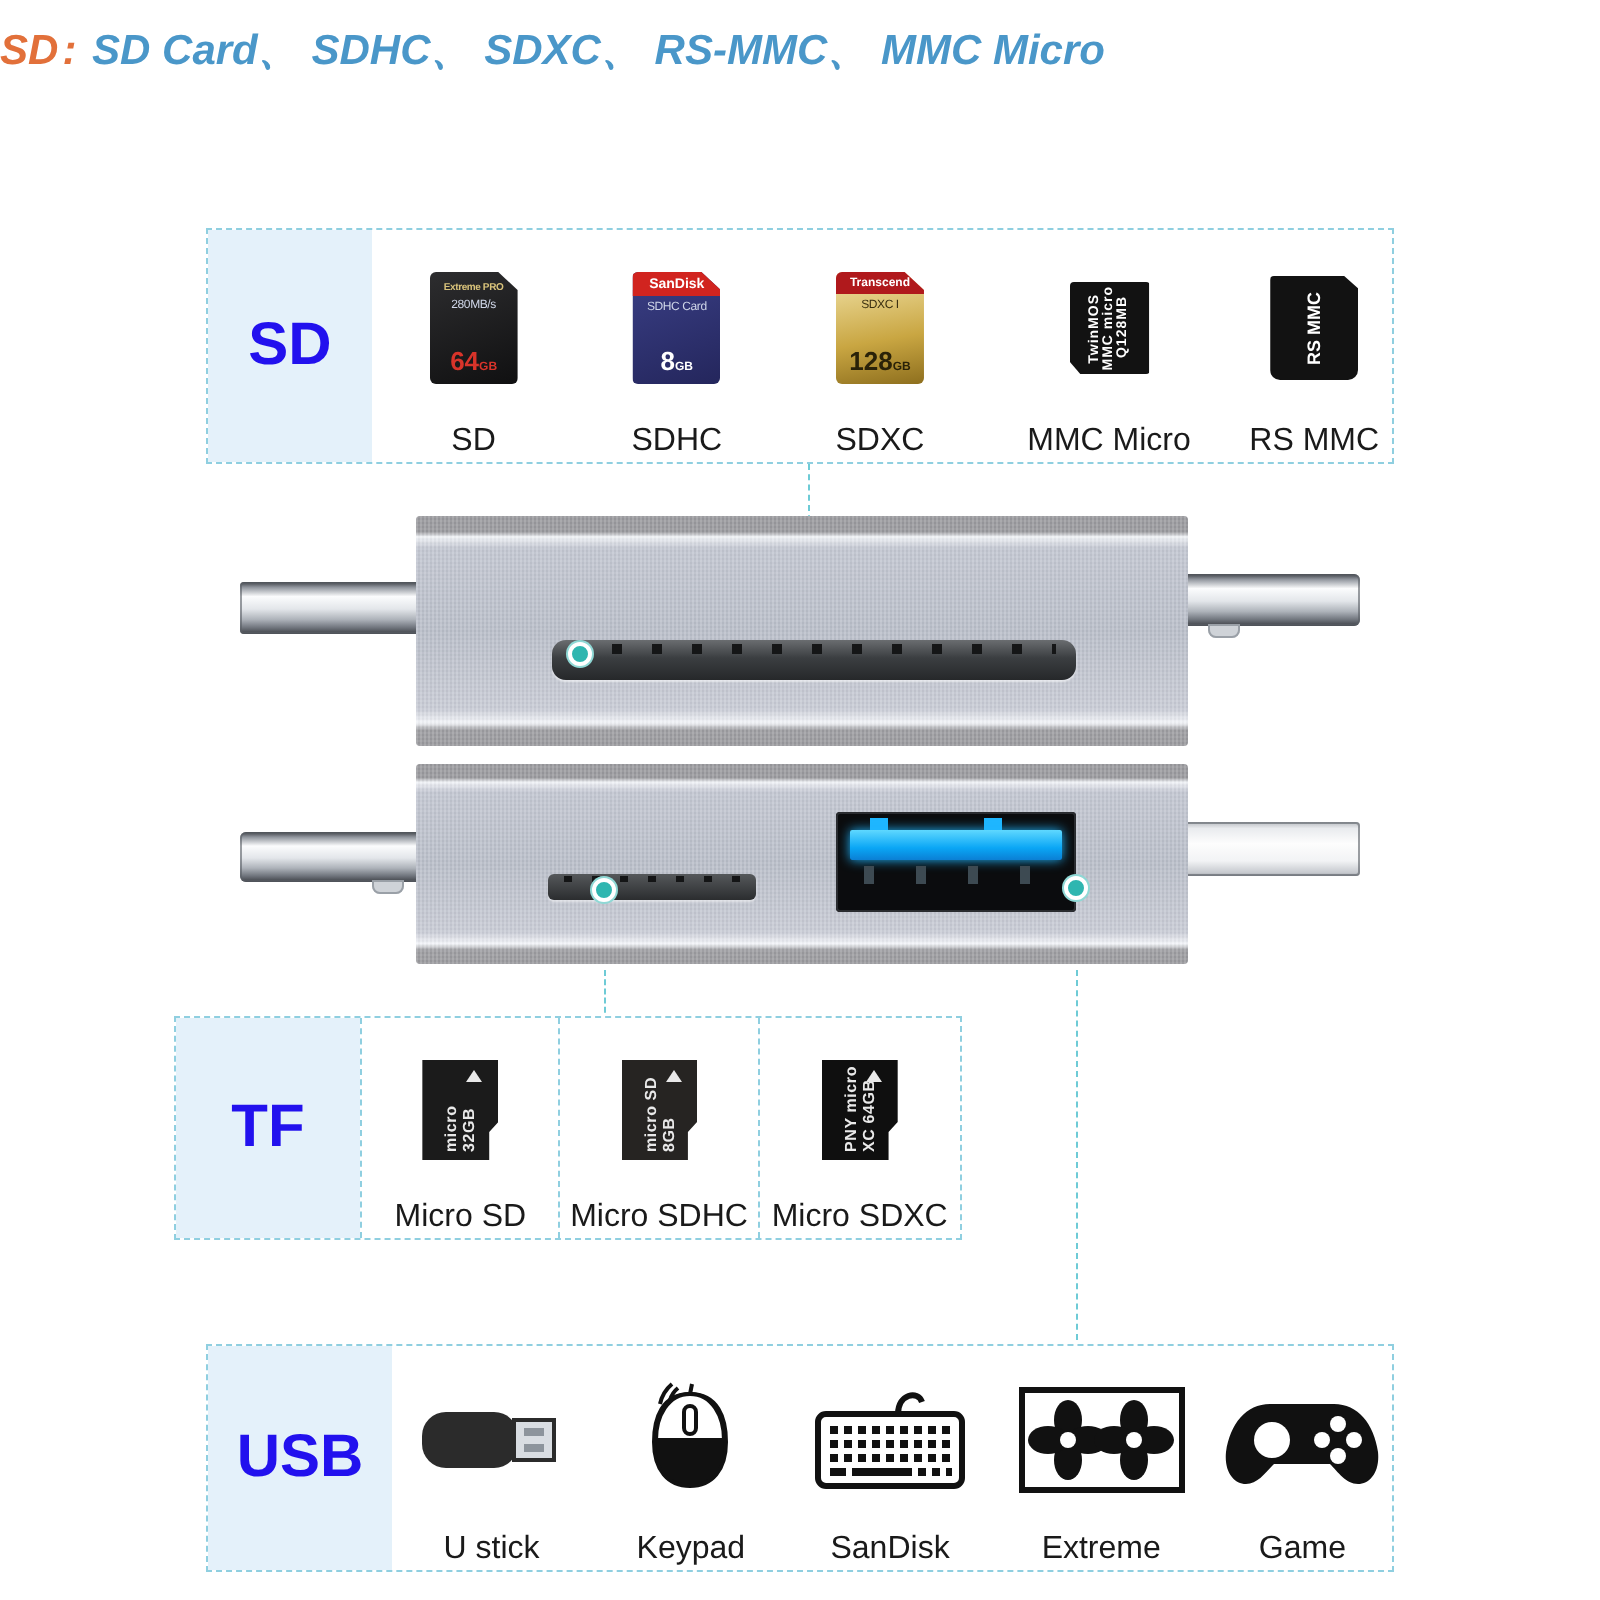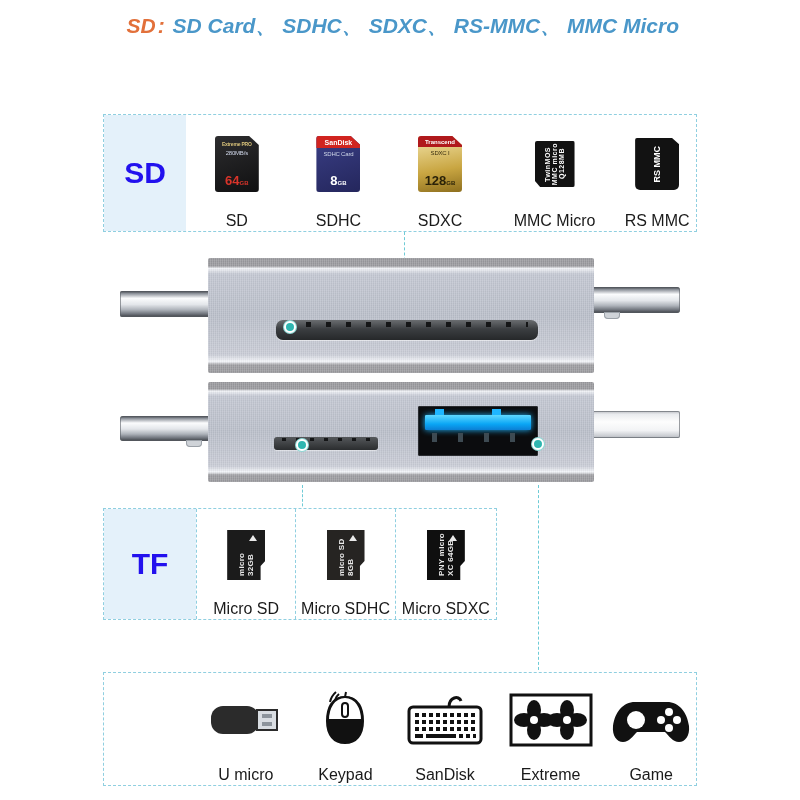--- a/index.html
+++ b/index.html
@@ -4,21 +4,21 @@
 <style>
   html,body{margin:0;padding:0;}
   body{
     width:800px;height:800px;
     background:#ffffff;
     font-family:"Liberation Sans","DejaVu Sans",sans-serif;
     position:relative;overflow:hidden;
   }
 
   
-  .header{position:absolute;left:12px;top:6px;width:667px;text-align:right;}
+  .header{position:absolute;left:0;top:6px;width:667px;text-align:left;}
   .hline{font-style:italic;font-weight:bold;font-size:21px;letter-spacing:0px;line-height:40px;white-space:nowrap;}
   .hline .tag{color:#e2703a;}
   .hline .val{color:#4a97c9;}
   .hline .sep{color:#4a97c9;}
   .hline .colon{color:#e2703a;padding:0 2px;}
 
   
   .sec{position:absolute;border:1px dashed #8fcfe0;background:#ffffff;box-sizing:border-box;}
   .sec .cap{
     position:absolute;left:0;top:0;bottom:0;
@@ -205,21 +205,21 @@
       <div class="pins3"></div>
     </div>
   </div>
   <div class="dot" style="left:176px;top:57px;"></div>
   <div class="dot" style="left:412px;top:56px;"></div>
 </div>
 
 <div class="vline" style="left:302px;top:485px;height:26px;"></div>
 <div class="vline" style="left:538px;top:485px;height:190px;"></div>
 
-<div class="sec" style="left:103px;top:508px;width:394px;height:112px;">
+<div class="sec" style="left:87px;top:508px;width:394px;height:112px;">
   <div class="cap" style="width:92px;font-size:30px;">
     <span>TF</span>
   </div>
   <div class="items" style="left:92px;right:0;">
     <div class="cell" style="width:100px;border-left:1px dashed #8fcfe0;">
       <div class="art">
         <div class="tfcard">
             <div class="tri"></div>
             <span class="vt">micro 32GB</span>
           </div>
@@ -241,32 +241,35 @@
             <div class="tri"></div>
             <span class="vt">PNY micro XC 64GB</span>
           </div>
       </div>
       <div class="lbl">Micro SDXC</div>
     </div>
   </div>
 </div>
 
 <div class="sec" style="left:103px;top:672px;width:594px;height:114px;">
+  <div class="cap" style="width:92px;font-size:30px;">
+    <span>USB</span>
+  </div>
   <div class="items" style="left:92px;right:0;">
 
     <div class="cell" style="width:100px;">
       <div class="art">
         <svg class="ic" width="74" height="42" viewBox="0 0 74 42">
           <rect x="2" y="7" width="48" height="28" rx="12" fill="#2b2b2b"></rect>
           <rect x="48" y="11" width="20" height="20" fill="#d9dde2" stroke="#2b2b2b" stroke-width="2"></rect>
           <rect x="53" y="15" width="10" height="4" fill="#8d949c"></rect>
           <rect x="53" y="23" width="10" height="4" fill="#8d949c"></rect>
         </svg>
       </div>
-      <div class="lbl">U micro</div>
+      <div class="lbl">U stick</div>
     </div>
 
     <div class="cell" style="width:100px;">
       <div class="art">
         <svg class="ic" width="60" height="58" viewBox="0 0 60 58">
           <path d="M30 6 C16 6 12 18 12 30 C12 44 19 52 30 52 C41 52 48 44 48 30 C48 18 44 6 30 6 Z" fill="#111" stroke="#111" stroke-width="2"></path>
           <path d="M30 6 C41 6 47 17 47 29 L13 29 C13 17 19 6 30 6 Z" fill="#ffffff" stroke="#111" stroke-width="2"></path>
           <rect x="27" y="12" width="6" height="14" rx="3" fill="#fff" stroke="#111" stroke-width="2"></rect>
           <path d="M30 6 L31 1" stroke="#111" stroke-width="2" fill="none"></path>
           <path d="M20 9 A12 12 0 0 1 24 3" stroke="#111" stroke-width="2" fill="none"></path>

